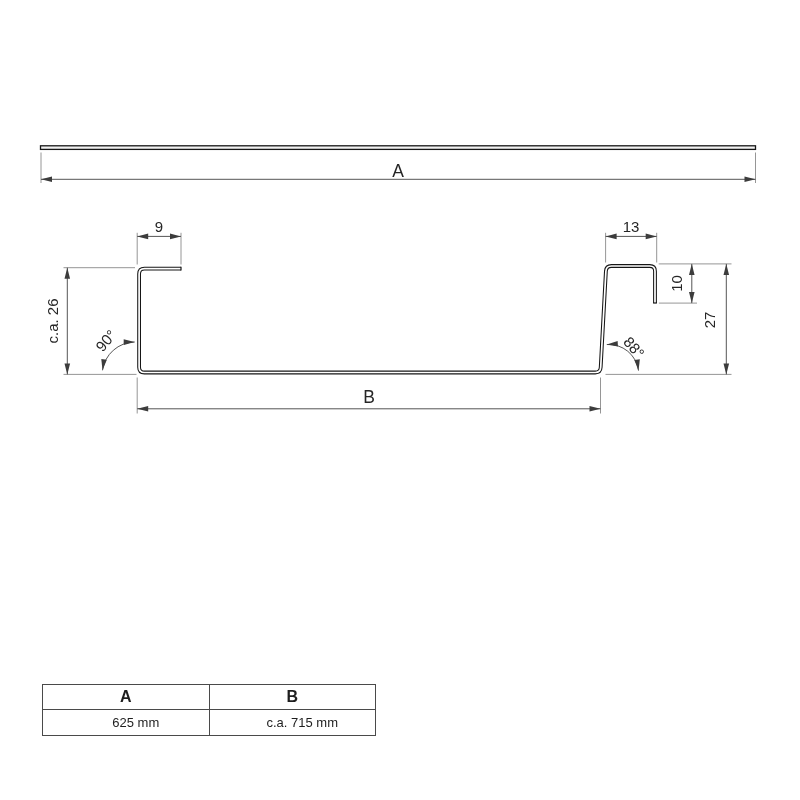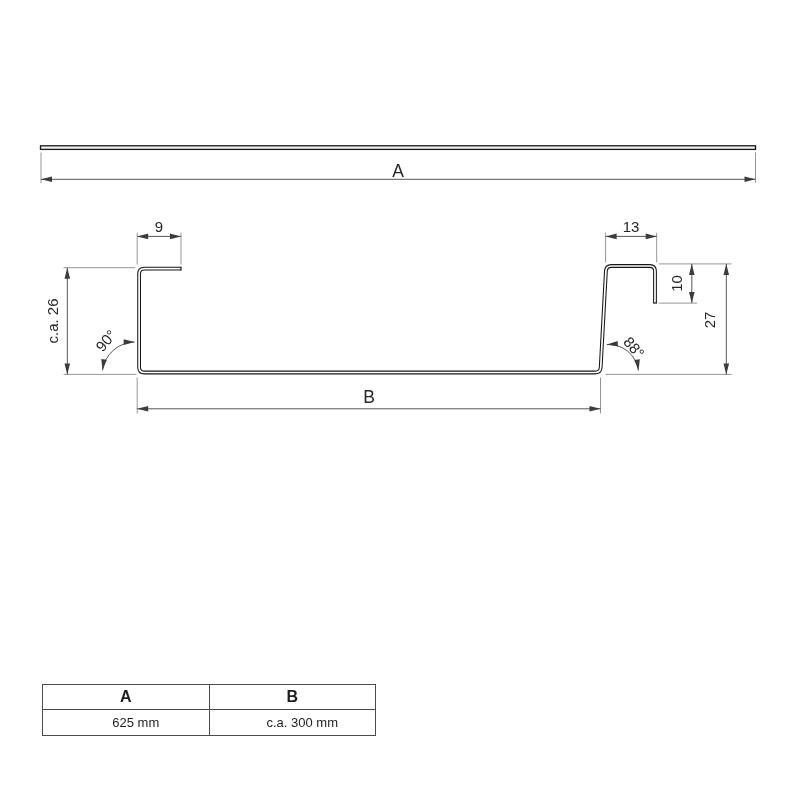--- a/index.html
+++ b/index.html
@@ -145,19 +145,19 @@
   
   <div class="dims-table-wrap">
     <table class="dims">
       <tbody>
         <tr class="hdr">
           <td>A</td>
           <td>B</td>
         </tr>
         <tr class="val">
           <td>625 mm</td>
-          <td>c.a. 300 mm</td>
+          <td>c.a. 715 mm</td>
         </tr>
       </tbody>
     </table>
   </div>
 
 </div>
 
 </body></html>

